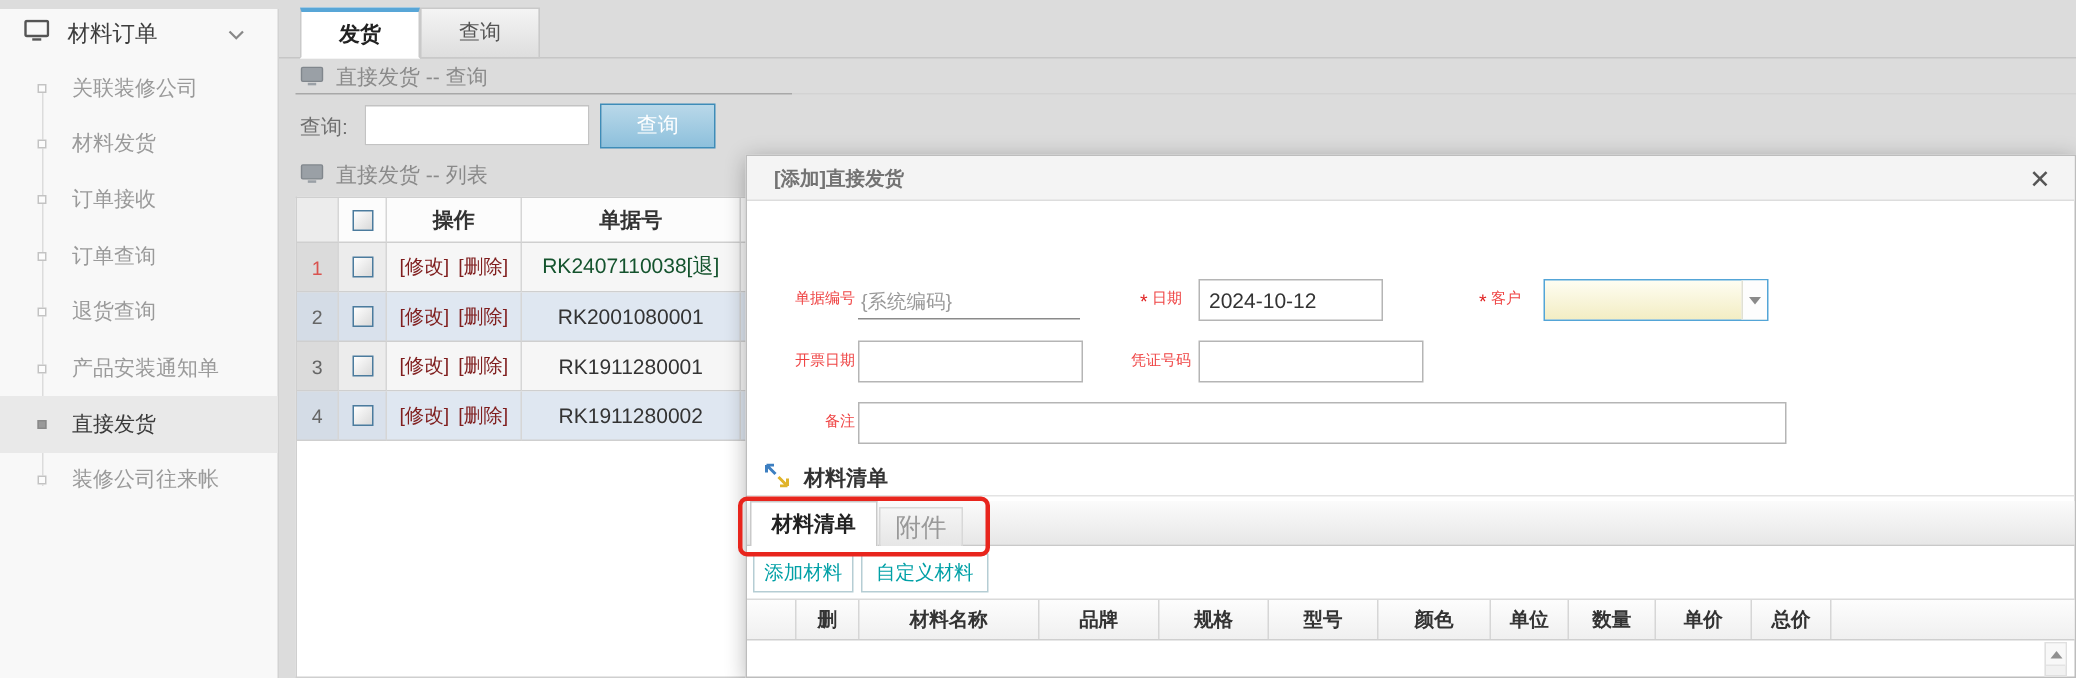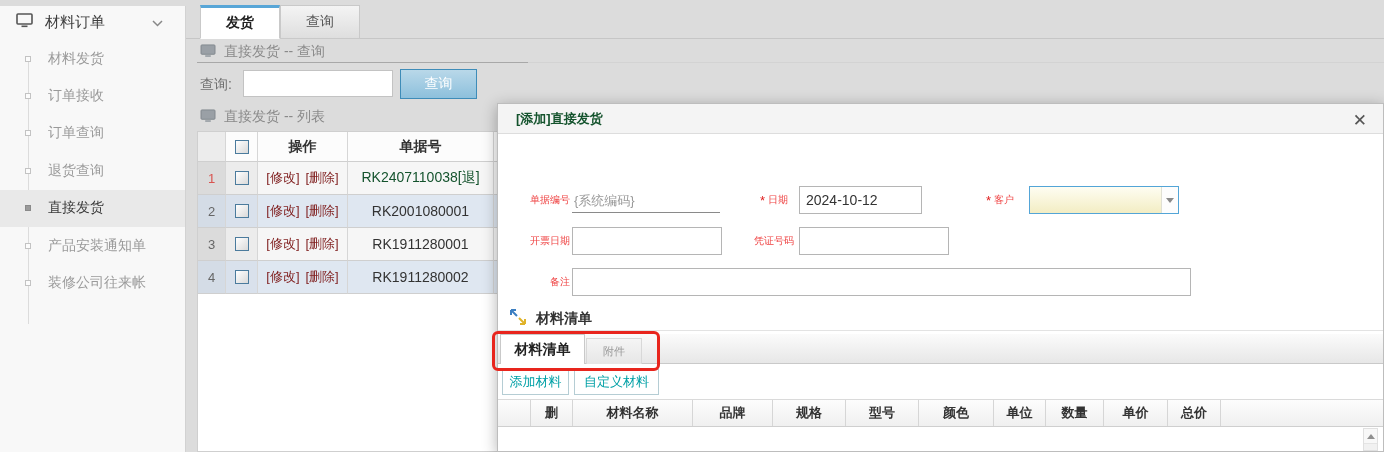--- a/index.html
+++ b/index.html
@@ -66,21 +66,21 @@
   .row-even .c-cb{background:#d9e1ec;}
   .cb{width:14px;height:14px;border:1px solid #4b7b9d;background:linear-gradient(135deg,#fff,#d9d9d9);cursor:pointer;}
   .oplink{color:#7f1d1d;cursor:pointer;margin:0 3px;}
   .num-alert{color:#d9534f;}
   .doc-alert{color:#14532d;}
 
   
   .dialog{position:absolute;left:497px;top:103px;width:887px;height:349px;background:#fff;
     border:1px solid #bdbdbd;box-shadow:0 3px 14px rgba(0,0,0,.3);z-index:10;}
   .dlg-head{height:30px;background:#f4f4f4;border-bottom:1px solid #ddd;display:flex;align-items:center;}
-  .dlg-title{margin-left:18px;font-weight:bold;color:#14532d;text-align:center;}
+  .dlg-title{margin-left:18px;font-weight:bold;color:#737373;text-align:center;}
   .dlg-close{position:absolute;right:12px;top:4px;font-size:17px;color:#555;cursor:pointer;padding:2px 4px;}
   .dlg-body{position:relative;height:318px;}
 
   .f-label{position:absolute;height:28px;line-height:28px;text-align:right;color:#ef4444;font-size:10px;}
   .f-star{position:absolute;color:#e02020;height:28px;line-height:30px;font-size:13px;}
   .f-input{position:absolute;height:28px;border:1px solid #b5b5b5;background:#fff;padding:0 6px;font:inherit;font-size:14px;color:#333;}
   .sysenc{position:absolute;height:27px;line-height:30px;border-bottom:1px solid #8a8a8a;color:#9a9a9a;font-size:13px;padding-left:2px;}
   .combo{position:absolute;height:28px;border:1px solid #53a5d7;background:linear-gradient(#fefdf2,#f3edc3);cursor:pointer;}
   .combo .arr-box{position:absolute;right:0;top:0;width:17px;height:100%;background:#fdfdfd;border-left:1px solid #e0e0d4;display:flex;align-items:center;justify-content:center;}
   .combo .arr{width:0;height:0;border-left:4px solid transparent;border-right:4px solid transparent;border-top:5px solid #8a8a8a;}
@@ -89,21 +89,21 @@
   .m-sect .lbl{margin-left:10px;font-weight:bold;font-size:14px;color:#333;}
   .m-divider{position:absolute;left:0;top:196px;width:100%;height:1px;background:#e3e3e3;}
 
   .m-tabstrip{position:absolute;left:0;top:200px;width:100%;height:30px;
     background:linear-gradient(#fbfbfb,#e7e7e7);border-bottom:1px solid #c9c9c9;}
   .m-tab-active{position:absolute;left:2px;top:0;width:85px;height:30px;background:#fff;
     border:1px solid #c9c9c9;border-bottom:none;display:flex;align-items:center;justify-content:center;
     font-weight:bold;font-size:14px;color:#222;cursor:pointer;}
   .m-tab{position:absolute;left:88px;top:4px;width:56px;height:26px;background:linear-gradient(#f5f5f5,#e6e6e6);
     border:1px solid #d8d8d8;border-bottom:none;display:flex;align-items:center;justify-content:center;
-    font-size:11px;color:#999;cursor:pointer;}
+    font-size:17px;color:#999;cursor:pointer;}
 
   .m-btnrow{position:absolute;left:0;top:233px;height:30px;}
   .m-btn{position:absolute;top:2px;height:26px;border:1px solid #b5cdd4;background:#fff;
     color:#00a0a6;font-size:13px;cursor:pointer;font-family:inherit;}
   .m-btn.b1{left:4px;width:67px;}
   .m-btn.b2{left:76px;width:85px;}
 
   .m-thead{position:absolute;left:0;top:265px;width:100%;height:28px;display:flex;
     border-top:1px solid #dadada;border-bottom:1px solid #cfcfcf;background:linear-gradient(#fdfdfd,#f0f0f0);}
   .m-th{display:flex;align-items:center;justify-content:center;font-weight:bold;font-size:13px;color:#333;
@@ -134,41 +134,45 @@
     <span class="chev">
       <svg width="11" height="7" viewBox="0 0 11 7">
           <polyline points="1,1 5.5,5.5 10,1" fill="none" stroke="currentColor" stroke-width="1.5"></polyline>
         </svg>
     </span>
   </div>
   <div class="tree-line"></div>
   <div class="sb-items">
     <div class="sb-item">
         <span class="sq"></span>
+        <span class="txt">关联装修公司</span>
+      </div>
+    <div class="sb-item">
+        <span class="sq"></span>
         <span class="txt">材料发货</span>
       </div>
     <div class="sb-item">
         <span class="sq"></span>
         <span class="txt">订单接收</span>
       </div>
     <div class="sb-item">
         <span class="sq"></span>
         <span class="txt">订单查询</span>
       </div>
     <div class="sb-item">
         <span class="sq"></span>
         <span class="txt">退货查询</span>
       </div>
+    <div class="sb-item">
+        <span class="sq"></span>
+        <span class="txt">产品安装通知单</span>
+      </div>
     <div class="sb-item sel">
         <span class="sq"></span>
         <span class="txt">直接发货</span>
-      </div>
-    <div class="sb-item">
-        <span class="sq"></span>
-        <span class="txt">产品安装通知单</span>
       </div>
     <div class="sb-item">
         <span class="sq"></span>
         <span class="txt">装修公司往来帐</span>
       </div>
   </div>
 </div>
 
 <div class="topline"></div>
 <div class="tabs">

